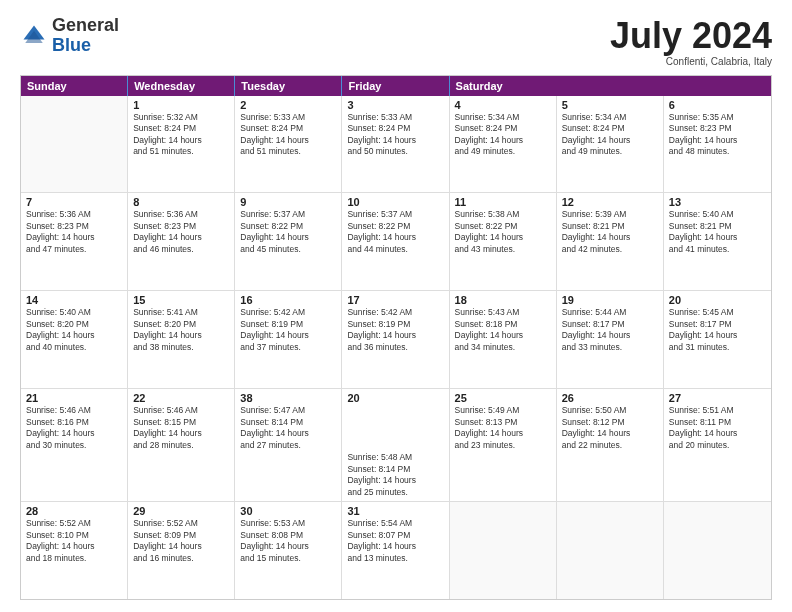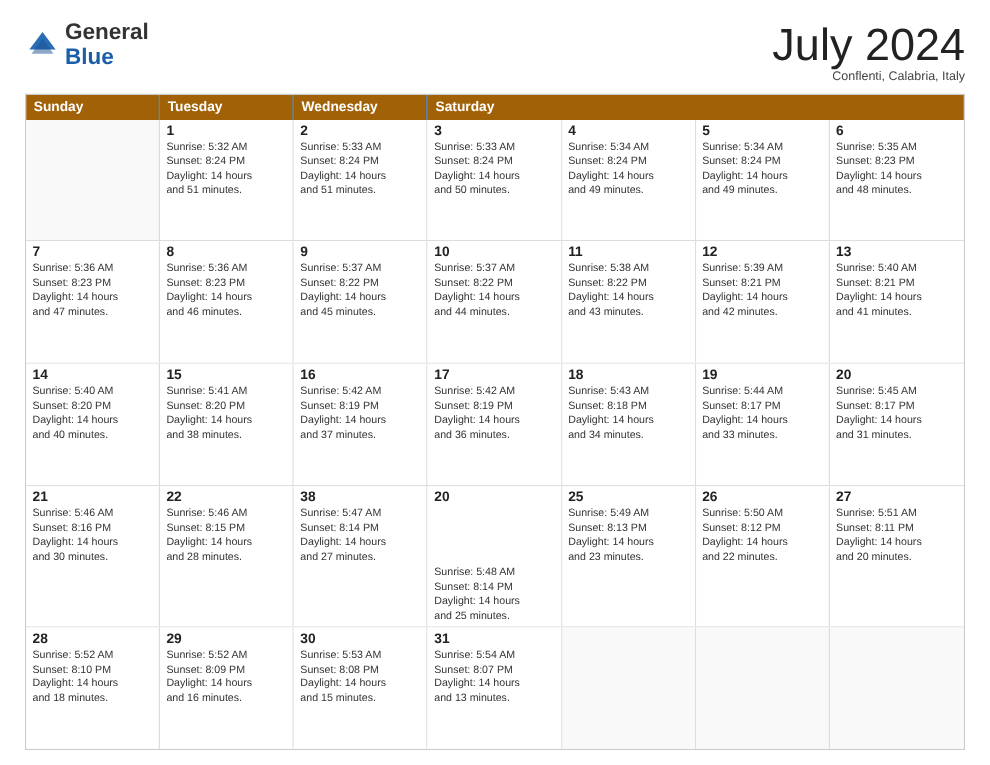--- a/index.html
+++ b/index.html
@@ -37,38 +37,38 @@
     .logo-blue { color: #1a5fa8; }
     .logo-icon {
       width: 28px;
       height: 28px;
     }
     .title-block {
       text-align: right;
     }
     .month-year {
       font-size: 36px;
-      font-weight: normal;
+      font-weight: bold;
       color: #222;
       line-height: 1.1;
     }
     .location {
       font-size: 10px;
       color: #444;
     }
     .calendar {
       flex: 1;
       display: flex;
       flex-direction: column;
       border: 1px solid #ccc;
     }
     .cal-header {
       display: grid;
       grid-template-columns: repeat(7, 1fr);
-      background: #a16207;
+      background: #701a75;
     }
     .cal-header-cell {
       color: #fff;
       font-size: 11px;
       font-weight: bold;
       padding: 4px 6px;
       text-align: left;
       border-right: 1px solid #4a8dd5;
     }
     .cal-header-cell:last-child { border-right: none; }
@@ -124,22 +124,23 @@
     </div>
     <div class="title-block">
       <div class="month-year">July 2024</div>
       <div class="location">Conflenti, Calabria, Italy</div>
     </div>
   </div>
 
   <div class="calendar">
     <div class="cal-header">
     <div class="cal-header-cell">Sunday</div>
+        <div class="cal-header-cell">Wednesday</div>
         <div class="cal-header-cell">Tuesday</div>
-        <div class="cal-header-cell">Wednesday</div>
+        <div class="cal-header-cell">Friday</div>
         <div class="cal-header-cell">Saturday</div>
       </div>
     <div class="cal-body">
     <div class="cal-row">
           <div class="cal-cell empty"></div>
           <div class="cal-cell">
             <div class="day-num">1</div>
             <div class="cell-info" style="white-space: pre-line;">Sunrise: 5:32 AM
 Sunset: 8:24 PM
 Daylight: 14 hours

